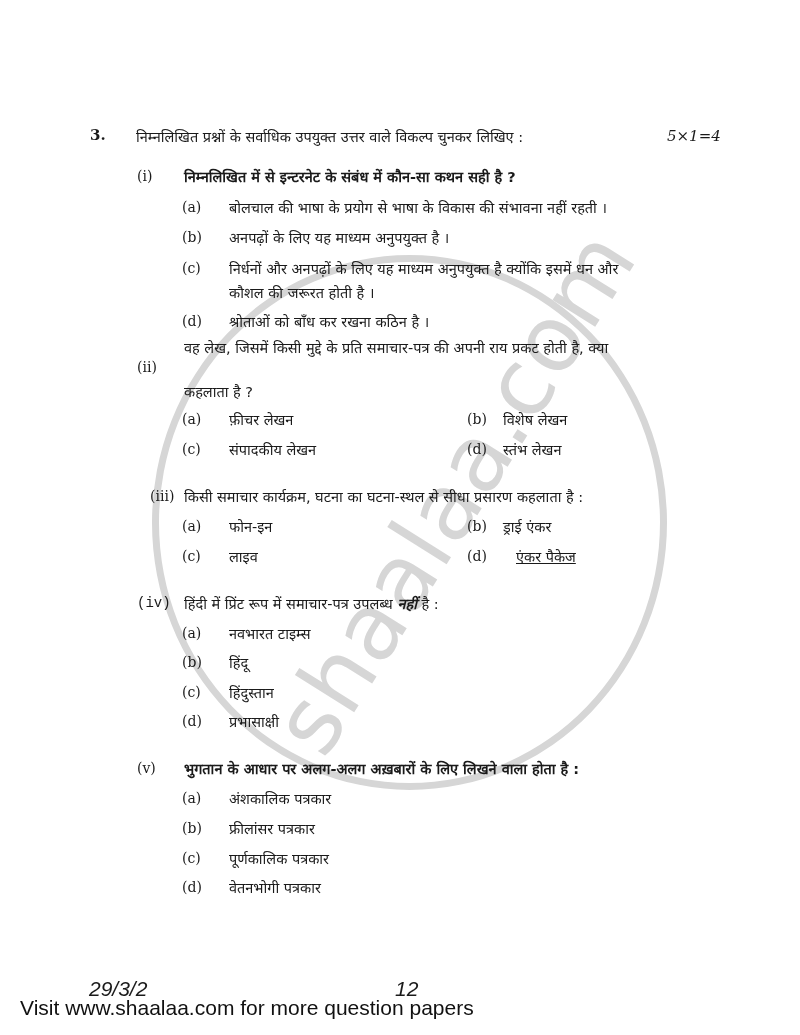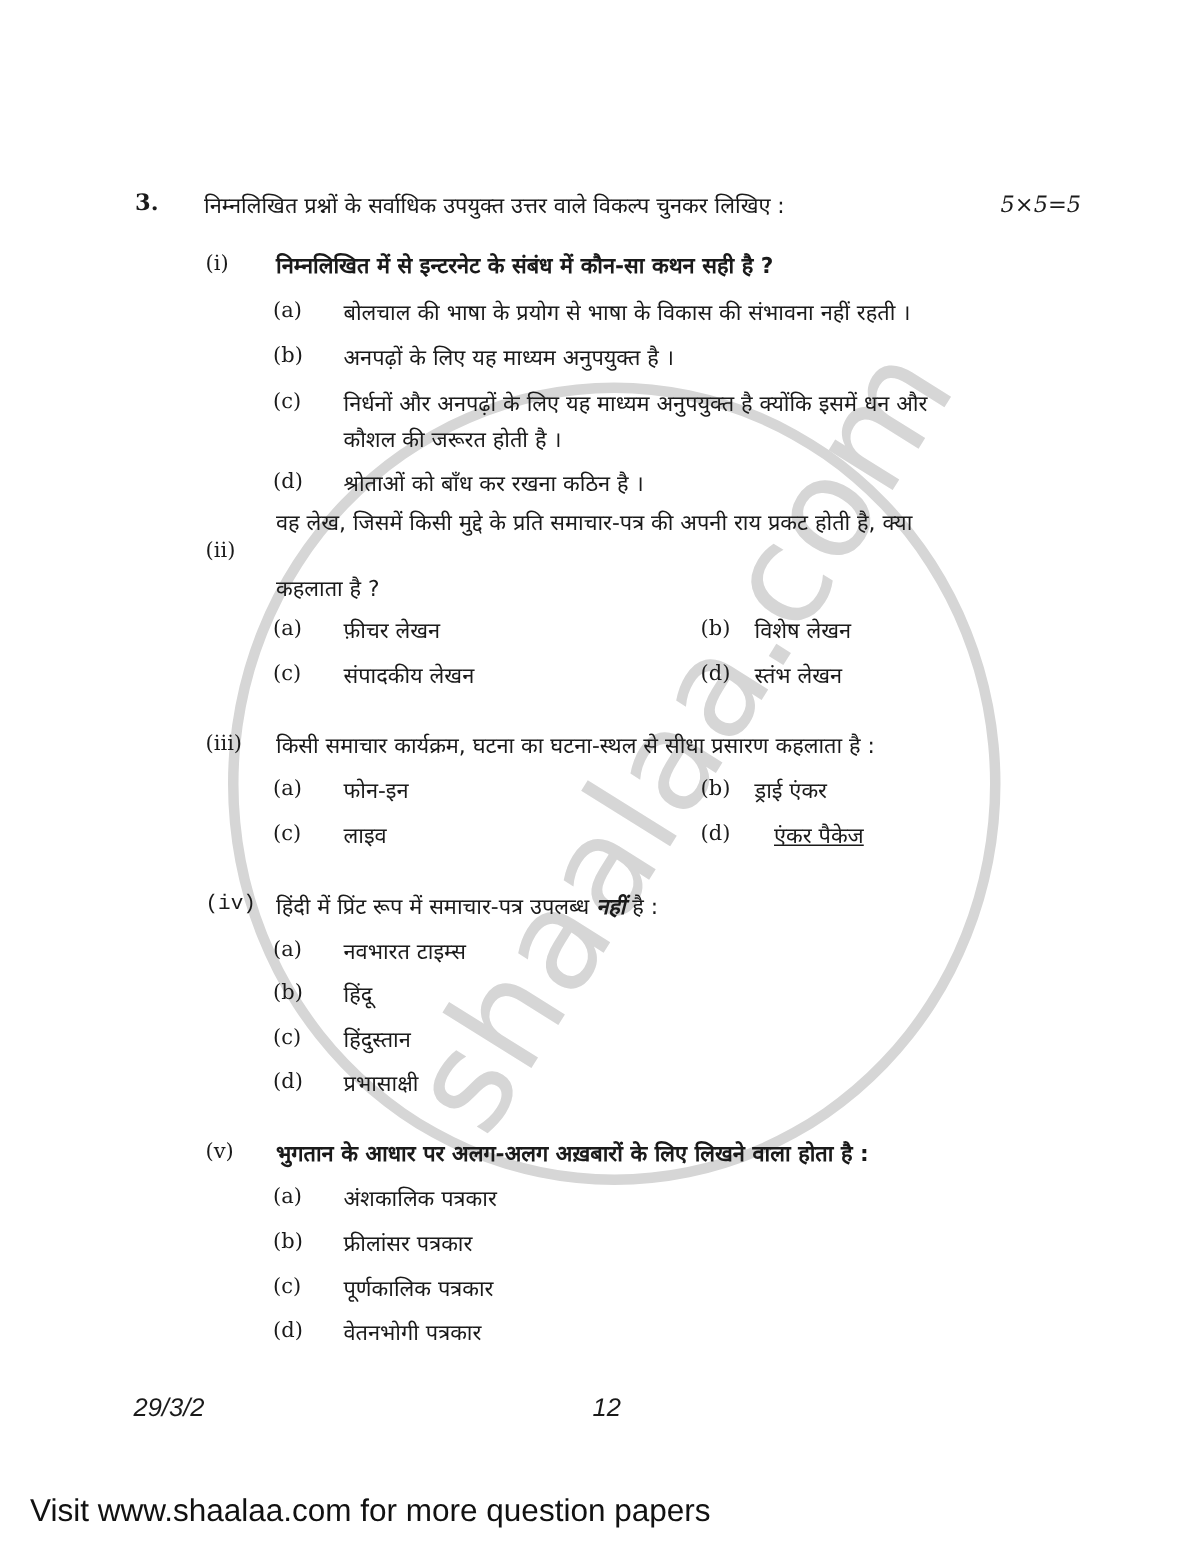--- a/index.html
+++ b/index.html
@@ -11,35 +11,35 @@
   .wm-text { position:absolute; left:175px; top:470px; width:520px; text-align:center;
              font-family:"DejaVu Sans", sans-serif; font-size:92px; color:#d6d6d6;
              transform:rotate(-58deg); transform-origin:center; z-index:0; letter-spacing:1px; }
   .content { position:absolute; left:0; top:0; width:800px; z-index:1; }
   .abs { position:absolute; white-space:nowrap; }
   .qnum { font-weight:bold; font-size:15px; }
   .hi { font-size:14.5px; font-family:"DejaVu Sans", sans-serif; }
   .lbl { font-size:14px; font-family:"DejaVu Serif", serif; }
   .marks { font-style:italic; font-size:15px; }
   .em { font-weight:bold; font-style:italic; }
-  .foot { font-family:"Liberation Sans", sans-serif; font-style:italic; font-size:17px; }
+  .foot { font-family:"Liberation Sans", sans-serif; font-style:italic; font-size:21px;margin-top:48px; }
   .visit { font-family:"Liberation Sans", sans-serif; font-size:21px; color:#111; }
 </style>
 </head>
 <body>
 
 <div class="page">
   <div class="wm-circle"></div>
   <div class="wm-text">shaalaa.com</div>
 
   <div class="content">
 
     <span class="abs qnum" style="left:90px;top:126px;">3.</span>
     <span class="abs hi" style="left:136px;top:126px;">निम्नलिखित प्रश्नों के सर्वाधिक उपयुक्त उत्तर वाले विकल्प चुनकर लिखिए :</span>
-    <span class="abs marks" style="left:667px;top:127px;">5×5=5</span>
+    <span class="abs marks" style="left:667px;top:127px;">5×1=4</span>
 
     <span class="abs lbl" style="left:137px;top:168px;">(i)</span>
     <span class="abs hi" style="left:184px;top:166px;font-weight:bold;">निम्नलिखित में से इन्टरनेट के संबंध में कौन-सा कथन सही है ?</span>
 
     <span class="abs lbl" style="left:182px;top:199px;">(a)</span>
     <span class="abs hi" style="left:229px;top:197px;">बोलचाल की भाषा के प्रयोग से भाषा के विकास की संभावना नहीं रहती ।</span>
 
     <span class="abs lbl" style="left:182px;top:229px;">(b)</span>
     <span class="abs hi" style="left:229px;top:227px;text-align:center;">अनपढ़ों के लिए यह माध्यम अनुपयुक्त है ।</span>
 
@@ -57,21 +57,21 @@
     <span class="abs lbl" style="left:182px;top:411px;">(a)</span>
     <span class="abs hi" style="left:229px;top:409px;">फ़ीचर लेखन</span>
     <span class="abs lbl" style="left:467px;top:411px;">(b)</span>
     <span class="abs hi" style="left:503px;top:409px;">विशेष लेखन</span>
 
     <span class="abs lbl" style="left:182px;top:441px;">(c)</span>
     <span class="abs hi" style="left:229px;top:439px;">संपादकीय लेखन</span>
     <span class="abs lbl" style="left:467px;top:441px;">(d)</span>
     <span class="abs hi" style="left:503px;top:439px;">स्तंभ लेखन</span>
 
-    <span class="abs lbl" style="left:137px;top:488px;">(iii)</span>
+    <span class="abs lbl" style="left:150px;top:488px;">(iii)</span>
     <span class="abs hi" style="left:184px;top:486px;">किसी समाचार कार्यक्रम, घटना का घटना-स्थल से सीधा प्रसारण कहलाता है :</span>
 
     <span class="abs lbl" style="left:182px;top:518px;">(a)</span>
     <span class="abs hi" style="left:229px;top:516px;">फोन-इन</span>
     <span class="abs lbl" style="left:467px;top:518px;">(b)</span>
     <span class="abs hi" style="left:503px;top:516px;">ड्राई एंकर</span>
 
     <span class="abs lbl" style="left:182px;top:548px;">(c)</span>
     <span class="abs hi" style="left:229px;top:546px;">लाइव</span>
     <span class="abs lbl" style="left:467px;top:548px;">(d)</span>

